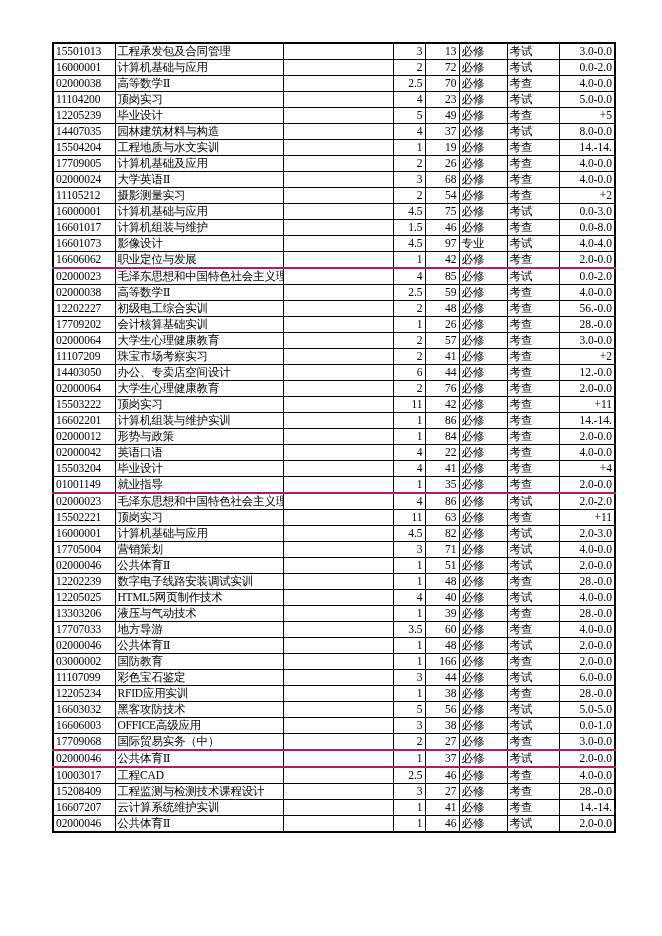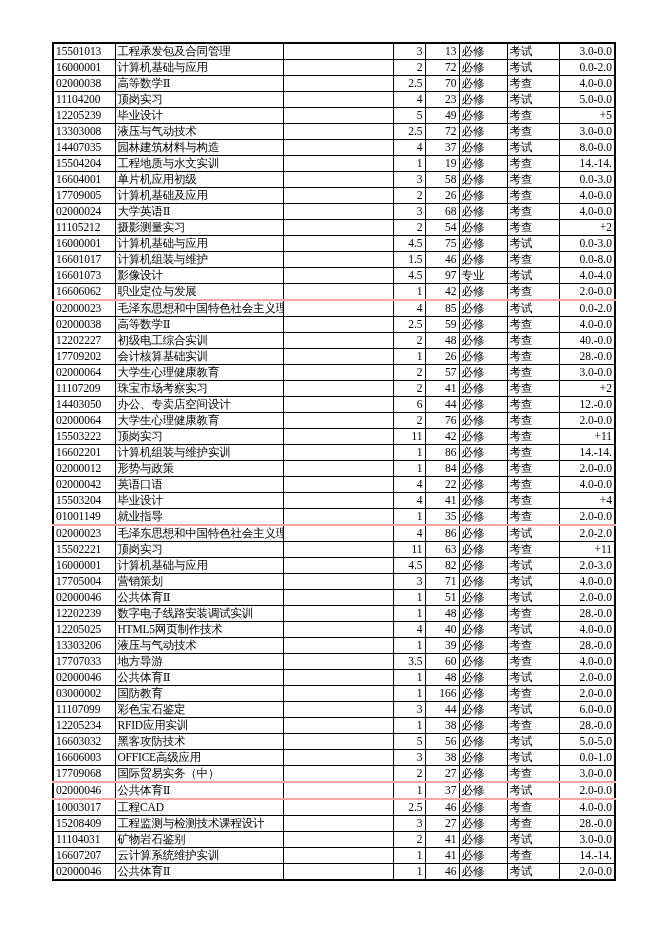--- a/index.html
+++ b/index.html
@@ -54,21 +54,21 @@
   td.code   { text-align: left; letter-spacing: -0.1px; }
   td.name   { text-align: left; letter-spacing: -0.2px; }
   td.gap    { border-left: 1px solid #000; border-right: 1px solid #000; }
   td.credit { text-align: right; padding-right: 3px; }
   td.hours  { text-align: right; padding-left: 3px; }
   td.type   { text-align: left; padding-left: 4px; border-left: 2px solid #000; }
   td.exam   { text-align: left; padding-left: 4px; }
   td.weeks  { text-align: right; padding-left: 3px; border-radius: 6px; }
 
   
-  tr.heavy-top > td { border-top: 2px solid #fca5a5; }
+  tr.heavy-top > td { border-top: 2px solid #be185d; }
 </style>
 </head>
 <body>
 
 <div id="sheet">
   <table class="grid">
     <colgroup>
       <col class="c-code">
       <col class="c-name">
       <col class="c-gap">
@@ -123,58 +123,38 @@
           <td class="code">12205239</td>
           <td class="name">毕业设计</td>
           <td class="gap"></td>
           <td class="credit">5</td>
           <td class="hours">49</td>
           <td class="type">必修</td>
           <td class="exam">考查</td>
           <td class="weeks">+5</td>
         </tr>
         <tr>
-          <td class="code">13303008</td>
-          <td class="name">液压与气动技术</td>
-          <td class="gap"></td>
-          <td class="credit">2.5</td>
-          <td class="hours">72</td>
-          <td class="type">必修</td>
-          <td class="exam">考查</td>
-          <td class="weeks">3.0-0.0</td>
-        </tr>
-        <tr>
           <td class="code">14407035</td>
           <td class="name">园林建筑材料与构造</td>
           <td class="gap"></td>
           <td class="credit">4</td>
           <td class="hours">37</td>
           <td class="type">必修</td>
           <td class="exam">考试</td>
           <td class="weeks">8.0-0.0</td>
         </tr>
         <tr>
           <td class="code">15504204</td>
           <td class="name">工程地质与水文实训</td>
           <td class="gap"></td>
           <td class="credit">1</td>
           <td class="hours">19</td>
           <td class="type">必修</td>
           <td class="exam">考查</td>
           <td class="weeks">14.-14.</td>
-        </tr>
-        <tr>
-          <td class="code">16604001</td>
-          <td class="name">单片机应用初级</td>
-          <td class="gap"></td>
-          <td class="credit">3</td>
-          <td class="hours">58</td>
-          <td class="type">必修</td>
-          <td class="exam">考查</td>
-          <td class="weeks">0.0-3.0</td>
         </tr>
         <tr>
           <td class="code">17709005</td>
           <td class="name">计算机基础及应用</td>
           <td class="gap"></td>
           <td class="credit">2</td>
           <td class="hours">26</td>
           <td class="type">必修</td>
           <td class="exam">考查</td>
           <td class="weeks">4.0-0.0</td>
@@ -260,21 +240,21 @@
           <td class="weeks">4.0-0.0</td>
         </tr>
         <tr>
           <td class="code">12202227</td>
           <td class="name">初级电工综合实训</td>
           <td class="gap"></td>
           <td class="credit">2</td>
           <td class="hours">48</td>
           <td class="type">必修</td>
           <td class="exam">考查</td>
-          <td class="weeks">40.-0.0</td>
+          <td class="weeks">56.-0.0</td>
         </tr>
         <tr>
           <td class="code">17709202</td>
           <td class="name">会计核算基础实训</td>
           <td class="gap"></td>
           <td class="credit">1</td>
           <td class="hours">26</td>
           <td class="type">必修</td>
           <td class="exam">考查</td>
           <td class="weeks">28.-0.0</td>
@@ -561,30 +541,20 @@
         </tr>
         <tr>
           <td class="code">15208409</td>
           <td class="name">工程监测与检测技术课程设计</td>
           <td class="gap"></td>
           <td class="credit">3</td>
           <td class="hours">27</td>
           <td class="type">必修</td>
           <td class="exam">考查</td>
           <td class="weeks">28.-0.0</td>
-        </tr>
-        <tr>
-          <td class="code">11104031</td>
-          <td class="name">矿物岩石鉴别</td>
-          <td class="gap"></td>
-          <td class="credit">2</td>
-          <td class="hours">41</td>
-          <td class="type">必修</td>
-          <td class="exam">考试</td>
-          <td class="weeks">3.0-0.0</td>
         </tr>
         <tr>
           <td class="code">16607207</td>
           <td class="name">云计算系统维护实训</td>
           <td class="gap"></td>
           <td class="credit">1</td>
           <td class="hours">41</td>
           <td class="type">必修</td>
           <td class="exam">考查</td>
           <td class="weeks">14.-14.</td>

